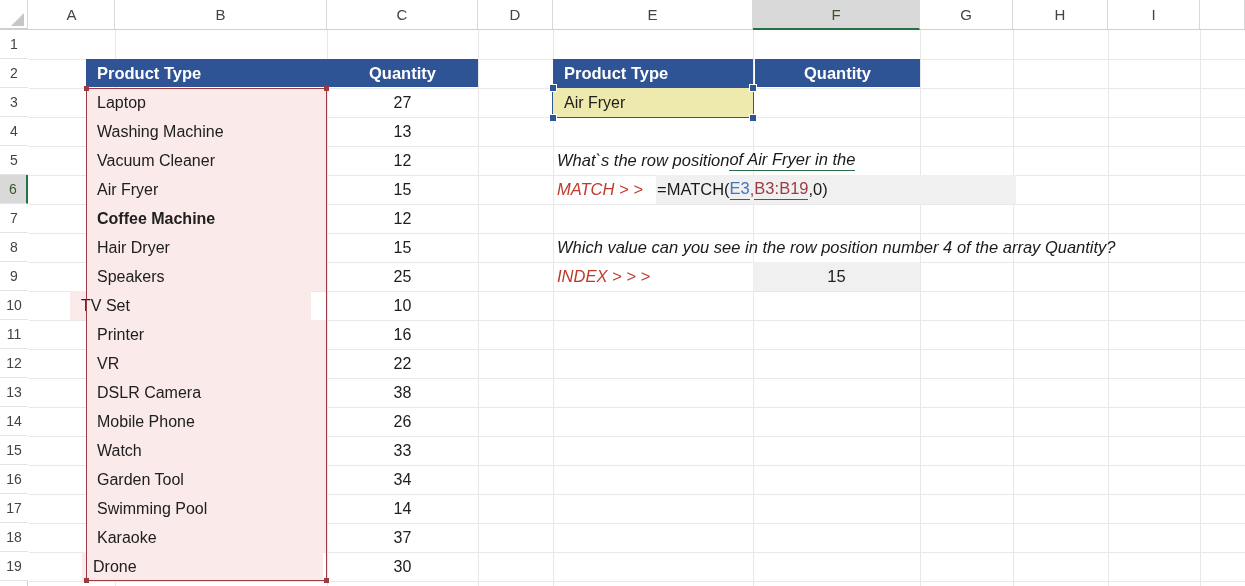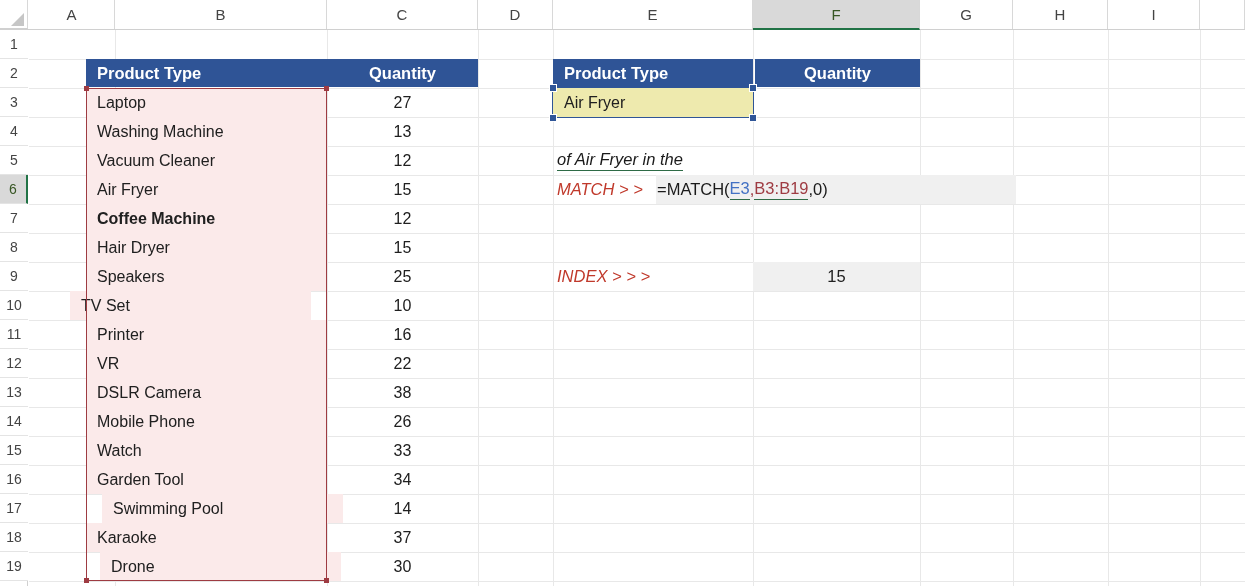--- a/index.html
+++ b/index.html
@@ -224,25 +224,25 @@
       <div class="cell rng-fill pad-l" style="left: 86px; top: 349px; width: 241px; height: 29px;">VR</div>
       <div class="cell ctr" style="left: 327px; top: 349px; width: 151px; height: 29px;">22</div>
       <div class="cell rng-fill pad-l" style="left: 86px; top: 378px; width: 241px; height: 29px; text-align: right;">DSLR Camera</div>
       <div class="cell ctr" style="left: 327px; top: 378px; width: 151px; height: 29px;">38</div>
       <div class="cell rng-fill pad-l" style="left: 86px; top: 407px; width: 241px; height: 29px;">Mobile Phone</div>
       <div class="cell ctr" style="left: 327px; top: 407px; width: 151px; height: 29px;">26</div>
       <div class="cell rng-fill pad-l" style="left: 86px; top: 436px; width: 241px; height: 29px;">Watch</div>
       <div class="cell ctr" style="left: 327px; top: 436px; width: 151px; height: 29px;">33</div>
       <div class="cell rng-fill pad-l" style="left: 86px; top: 465px; width: 241px; height: 29px;">Garden Tool</div>
       <div class="cell ctr" style="left: 327px; top: 465px; width: 151px; height: 29px;">34</div>
-      <div class="cell rng-fill pad-l" style="left: 86px; top: 494px; width: 241px; height: 29px; margin-left: 16px;">Swimming Pool</div>
+      <div class="cell rng-fill pad-l" style="left: 86px; top: 494px; width: 241px; height: 29px;">Swimming Pool</div>
       <div class="cell ctr" style="left: 327px; top: 494px; width: 151px; height: 29px;">14</div>
       <div class="cell rng-fill pad-l" style="left: 86px; top: 523px; width: 241px; height: 29px;">Karaoke</div>
       <div class="cell ctr" style="left: 327px; top: 523px; width: 151px; height: 29px;">37</div>
-      <div class="cell rng-fill pad-l" style="left: 100px; top: 552px; width: 241px; height: 29px;">Drone</div>
+      <div class="cell rng-fill pad-l" style="left: 82px; top: 552px; width: 241px; height: 29px;">Drone</div>
       <div class="cell ctr" style="left: 327px; top: 552px; width: 151px; height: 29px;">30</div>
     </div>
 
   <div class="ref-box" style="left:86px;top:88px;width:241px;height:493px;"></div>
   <div class="ref-handle" style="left:84px;top:86px;"></div>
   <div class="ref-handle" style="left:324px;top:86px;"></div>
   <div class="ref-handle" style="left:84px;top:578px;"></div>
   <div class="ref-handle" style="left:324px;top:578px;"></div>
 
   <div class="cell hdr-blue pad-l" style="left:553px;top:59px;width:200px;height:28px;">Product Type</div>
@@ -251,37 +251,39 @@
   <div class="cell yellow pad-l" style="left:553px;top:88px;width:200px;height:29px;">Air Fryer</div>
   <div class="cell ctr" style="left:755px;top:88px;width:165px;height:29px;"></div>
 
   <div class="sel-box" style="left:552px;top:87px;width:202px;height:31px;"></div>
   <div class="sel-handle" style="left:549px;top:84px;"></div>
   <div class="sel-handle" style="left:749px;top:84px;"></div>
   <div class="sel-handle" style="left:549px;top:114px;"></div>
   <div class="sel-handle" style="left:749px;top:114px;"></div>
 
   <div class="qtext" style="left:557px;top:146px;height:29px;display:flex;align-items:center;">
+    <span>What`s the row position </span>
       <span class="u-green">of Air Fryer in the</span>
   </div>
 
   <div class="shade" style="left:656px;top:175px;width:360px;height:29px;"></div>
 
   <div class="lbl-red" style="left:557px;top:175px;height:29px;display:flex;align-items:center;">MATCH &gt; &gt;</div>
 
   <div class="formula" style="left:657px;top:175px;height:29px;display:flex;align-items:center;">
     <span>=MATCH(</span>
       <span class="ref-blue u-green">E3</span>
       <span class="ref-red">,</span>
       <span class="ref-red u-green">B3:B19</span>
       <span>,</span>
       <span>0</span>
       <span>)</span>
   </div>
 
+  <div class="qtext" style="left:557px;top:233px;height:29px;display:flex;align-items:center;">Which value can you see in the row position number 4 of the array Quantity?</div>
 
   <div class="shade" style="left:753px;top:262px;width:167px;height:29px;"></div>
 
   <div class="lbl-red" style="left:557px;top:262px;height:29px;display:flex;align-items:center;">INDEX &gt; &gt; &gt;</div>
 
   <div class="val-ctr" style="left:753px;top:262px;width:167px;height:29px;">15</div>
 
   <div class="colhead-strip" id="colheads">
       <div class="colhead" style="left: 29px; width: 86px;">
         <span>A</span>

